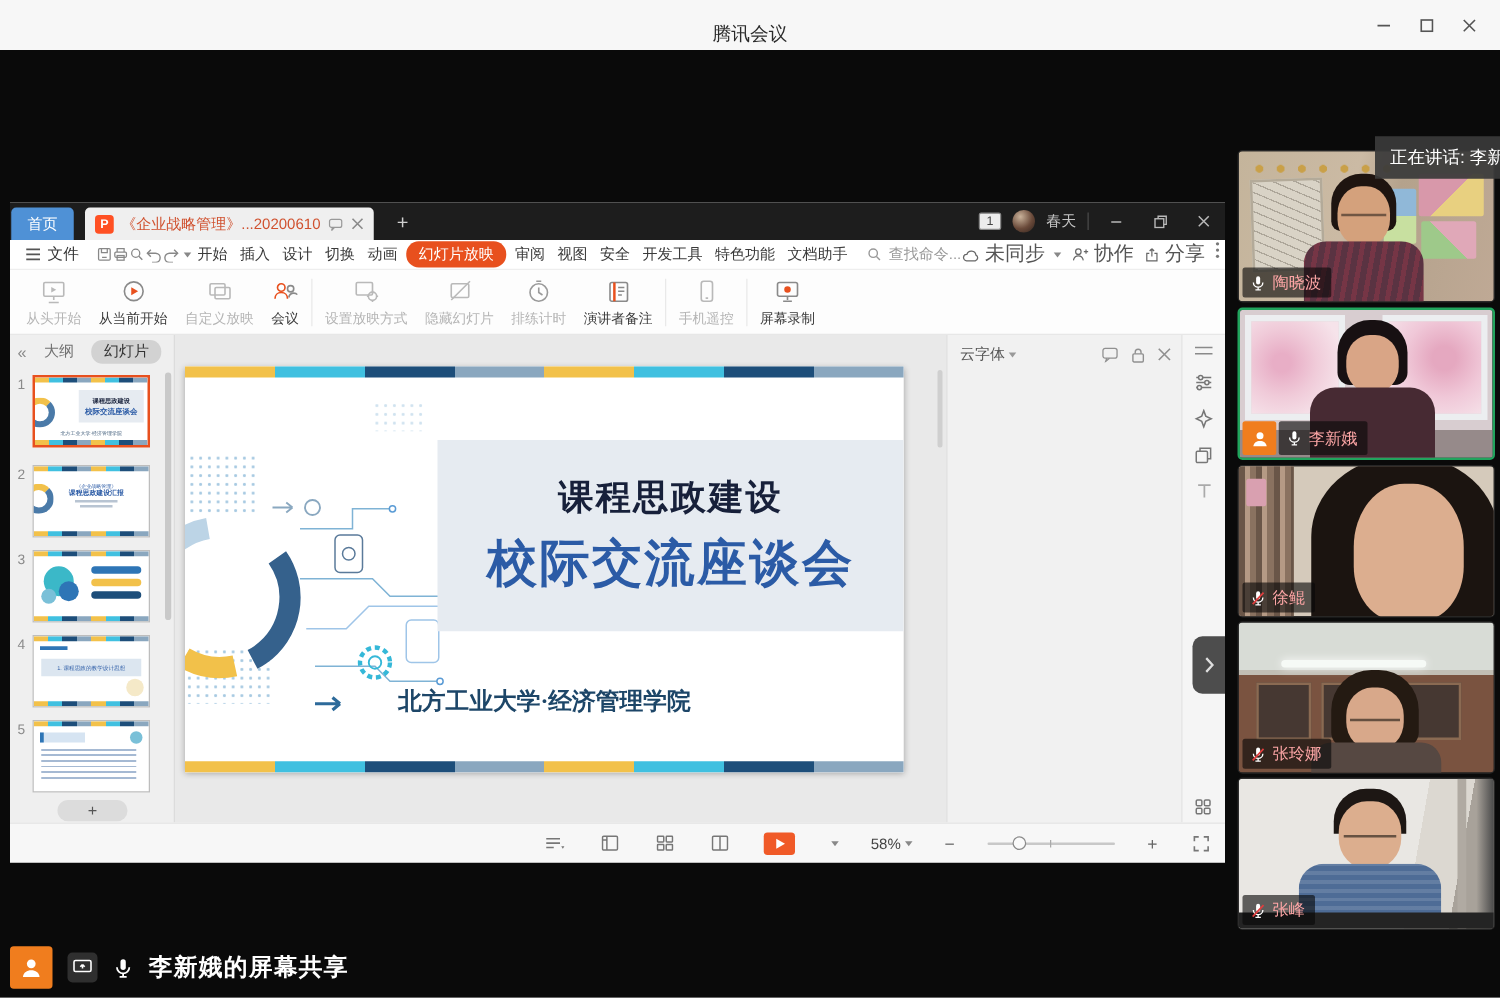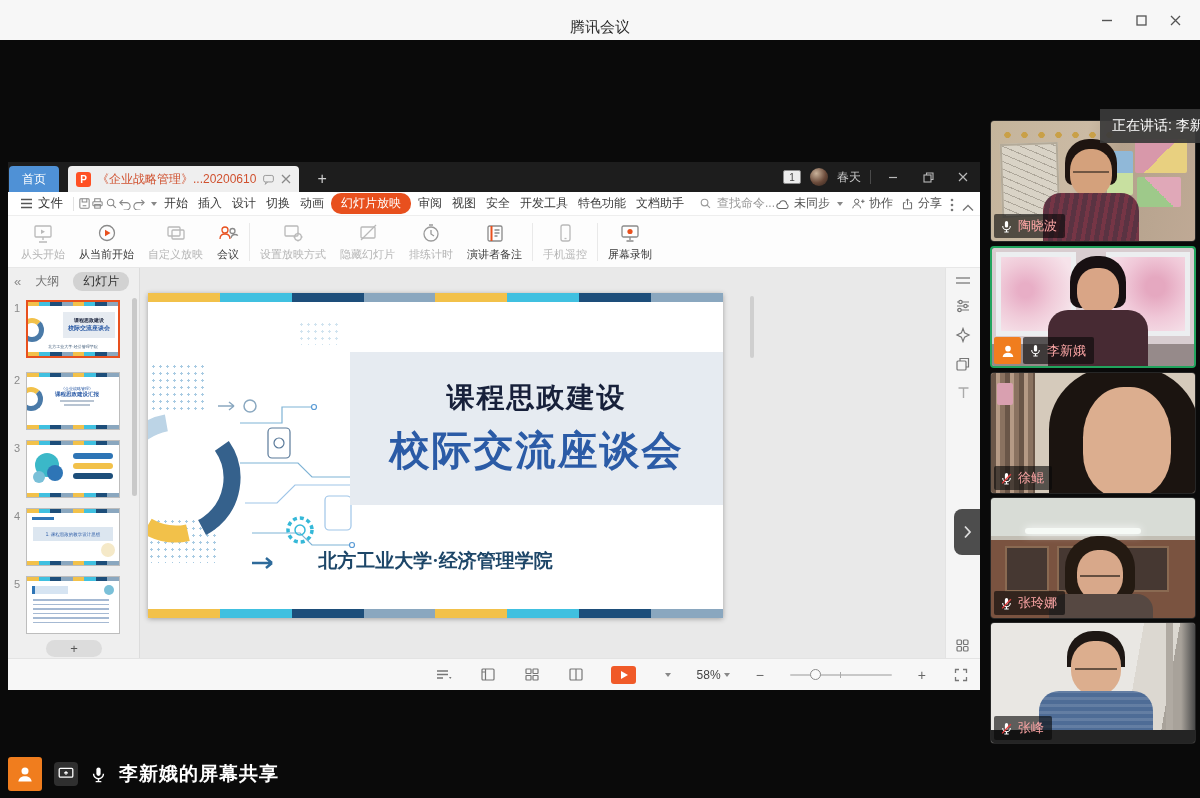--- a/index.html
+++ b/index.html
@@ -29,21 +29,21 @@
 .tbdiv{width:1px;height:14px;background:#4a4a4a}
 .tbw{width:26px;height:30px;display:flex;align-items:center;justify-content:center;color:#b9b9b9}
 
 .menubar{position:absolute;left:0;top:30px;width:972px;height:24px;background:#fff;border-bottom:1px solid #eee;display:flex;align-items:center;padding:0 6px;overflow:hidden;white-space:nowrap}
 .mfile{display:flex;align-items:center;gap:5px;font-size:12.5px;color:#333;padding:0 6px}
 .mdiv{width:1px;height:14px;background:#e3e3e3;margin:0 4px}
 .qic{display:flex;align-items:center;justify-content:center;width:19px;height:20px;color:#888}
 .mitem{font-size:12px;color:#3a3a3a;padding:2px 5px;cursor:pointer}
 .mitem.pill{background:#e8501e;color:#fff;border-radius:10px;padding:2px 10px;margin:0 2px}
 .msearch{display:flex;align-items:center;gap:5px;color:#999;font-size:12px;margin-left:10px}
-.mright{margin-left:auto;display:flex;align-items:flex-end;gap:8px;color:#555;font-size:12px}
+.mright{margin-left:auto;display:flex;align-items:flex-start;gap:8px;color:#555;font-size:16px}
 .mrit{display:flex;align-items:center;gap:4px}
 
 .ribbon{position:absolute;left:0;top:54px;width:972px;height:52px;background:#fdfdfd;border-bottom:1px solid #e7e7e7;display:flex;align-items:center;padding-left:6px}
 .rbtn{display:flex;flex-direction:column;align-items:center;justify-content:center;gap:3px;padding:0 7px;height:48px;cursor:pointer}
 .rlb{font-size:11px;color:#3a3a3a;white-space:nowrap;display:flex;align-items:center}
 .rbtn.off .rlb{color:#b5b5b5}
 .rsep{width:1px;height:38px;background:#e9e9e9;margin:0 3px}
 
 .work{position:absolute;left:0;top:106px;width:972px;height:390px;background:#e9e9e9}
 .panel{position:absolute;left:0;top:0;width:132px;height:390px;background:#efefef;border-right:1px solid #dcdcdc}
@@ -561,20 +561,47 @@
             <div class="st1">课程思政建设</div>
             <div class="st2">校际交流座谈会</div>
           </div>
           <div class="sfoot">
             <span>北方工业大学·经济管理学院</span>
           </div>
         </div>
         <div class="ascroll"></div>
       </div>
 
+      <div class="rightpane">
+        <div class="rphead">
+          <span class="rpfont">
+              <span>云字体</span>
+              <i class="caret" style="color:#999"></i>
+            </span>
+          <span class="rpicons">
+            <span>
+                <svg width="14" height="13" viewBox="0 0 16 15">
+                  <rect x="1.5" y="2" width="13" height="9" rx="2" fill="none" stroke="#909090" stroke-width="1.2"></rect>
+                  <path d="M5 11l-1 3 3.5-3" fill="none" stroke="#909090" stroke-width="1.2"></path>
+                </svg>
+              </span>
+            <span>
+                <svg width="13" height="14" viewBox="0 0 14 15">
+                  <rect x="2.5" y="6.5" width="9" height="7" rx="1" fill="none" stroke="#909090" stroke-width="1.2"></rect>
+                  <path d="M4.5 6.5V5a2.5 2.5 0 0 1 5 0v1.5" fill="none" stroke="#909090" stroke-width="1.2"></path>
+                </svg>
+              </span>
+            <span>
+                <svg width="11" height="11" viewBox="0 0 11 11">
+                  <path d="M1 1l9 9M10 1l-9 9" stroke="#909090" stroke-width="1.3"></path>
+                </svg>
+              </span>
+          </span>
+        </div>
+      </div>
 
       <div class="vtool">
         <span>
             <svg width="16" height="9" viewBox="0 0 16 9">
               <path d="M1 2h14M1 7h14" stroke="#8a8a8a" stroke-width="1.3"></path>
             </svg>
           </span>
         <span>
             <svg width="16" height="16" viewBox="0 0 16 16" fill="none" stroke="#777" stroke-width="1.2">
               <path d="M2 4h12M2 8h12M2 12h12"></path>

